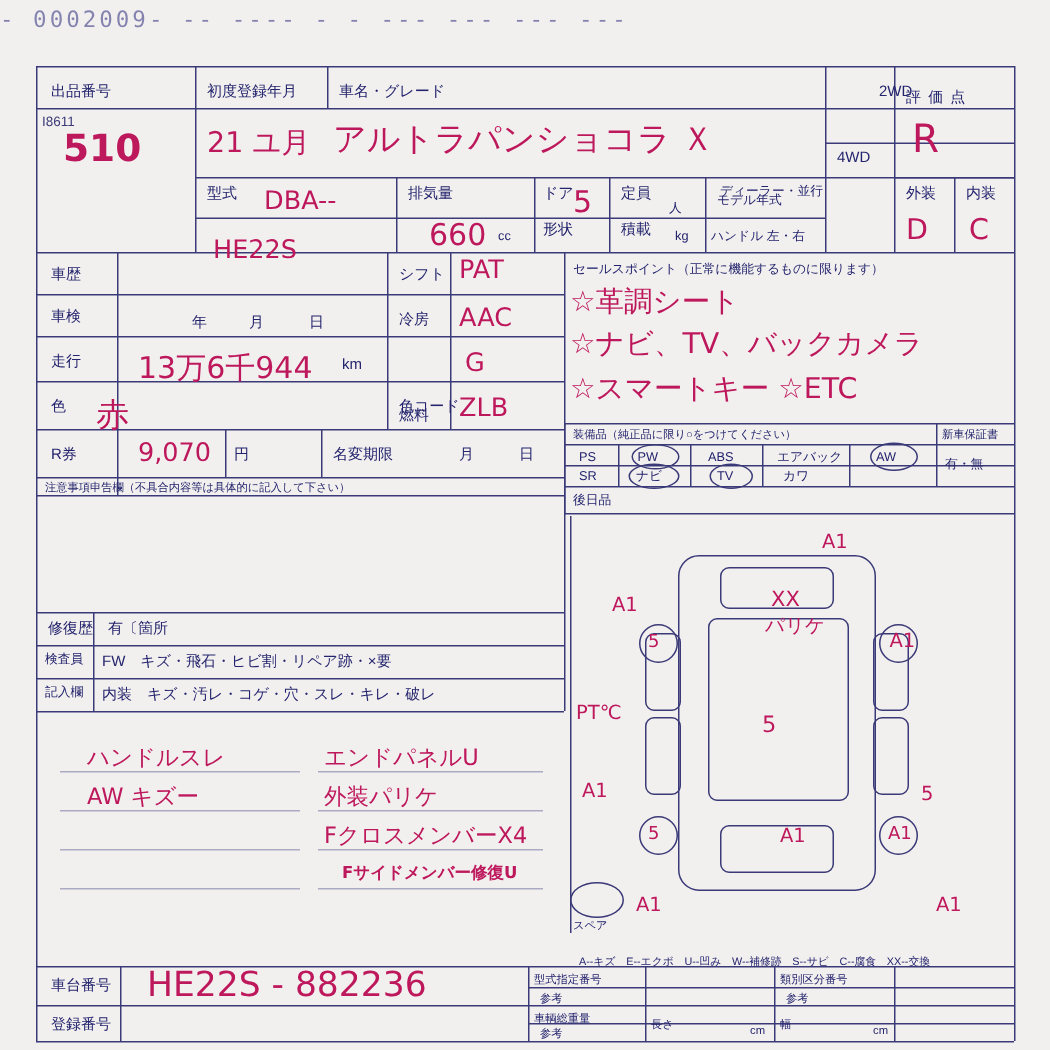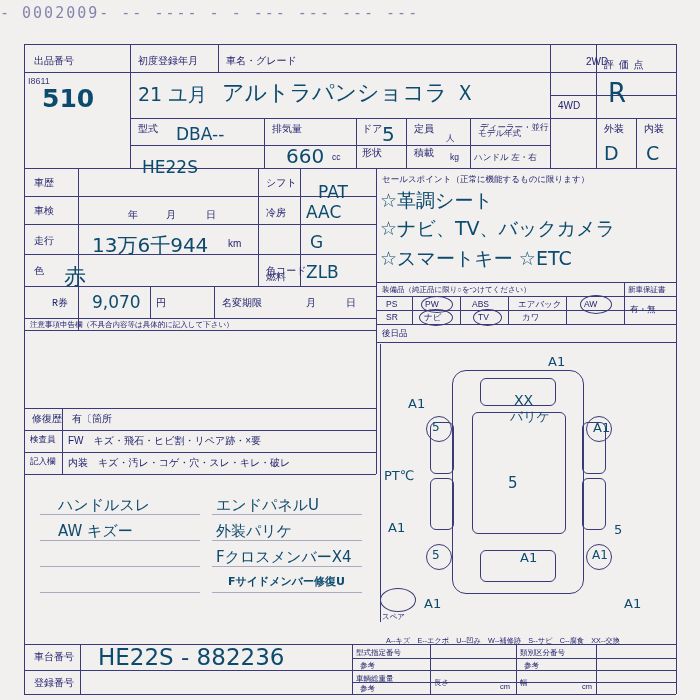--- a/index.html
+++ b/index.html
@@ -11,21 +11,21 @@
     position:relative;
     overflow:hidden;
   }
   .sheet{position:absolute;left:0;top:0;width:700px;height:700px;}
   .ln{position:absolute;background:#3a3a78;}
   .hl{height:1px;}
   .vl{width:1px;}
   .lbl{position:absolute;font-size:10px;color:#23236e;white-space:nowrap;}
   .lbl.sm{font-size:8.5px;}
   .lbl.xs{font-size:7.5px;}
-  .hand{position:absolute;font-family:"DejaVu Sans", sans-serif;color:#0c4a6e;white-space:nowrap;}
+  .hand{position:absolute;font-family:"DejaVu Sans", sans-serif;color:#be185d;white-space:nowrap;}
   .big{font-size:25px;font-weight:bold;}
   .mid{font-size:19px;}
   .mid2{font-size:17px;}
   .sml{font-size:14px;}
   .top-noise{position:absolute;top:4px;left:0;width:700px;height:18px;
     font-size:15px;color:#4a4a8f;letter-spacing:2px;opacity:.65;
     font-family:"DejaVu Sans Mono", monospace;}
   .circ{position:absolute;border:1.5px solid #3a3a78;border-radius:50%;
     display:flex;align-items:center;justify-content:center;font-size:12px;
     font-family:"DejaVu Sans", sans-serif;color:#2a2a8c;}
@@ -120,37 +120,37 @@
   <div class="ln vl" style="left:258px;top:254px;height:32px;"></div>
   <div class="ln vl" style="left:300px;top:254px;height:32px;"></div>
   <div class="ln vl" style="left:62px;top:408px;height:66px;"></div>
   <div class="ln vl" style="left:150px;top:286px;height:32px;"></div>
   <div class="ln vl" style="left:214px;top:286px;height:32px;"></div>
 
   <div class="lbl" style="left:34px;top:176px;">車歴</div>
   <div class="lbl" style="left:34px;top:204px;">車検</div>
   <div class="lbl" style="left:34px;top:234px;">走行</div>
   <div class="lbl" style="left:34px;top:264px;">色</div>
-  <div class="lbl" style="left:52px;top:296px;font-family:Liberation Mono, monospace;">R券</div>
+  <div class="lbl" style="left:34px;top:296px;">R券</div>
 
   <div class="lbl" style="left:128px;top:208px;">年</div>
   <div class="lbl" style="left:166px;top:208px;">月</div>
   <div class="lbl" style="left:206px;top:208px;">日</div>
   <div class="lbl" style="left:228px;top:238px;">km</div>
   <div class="lbl" style="left:266px;top:264px;">色コード</div>
   <div class="lbl" style="left:156px;top:296px;">円</div>
   <div class="lbl" style="left:222px;top:296px;">名変期限</div>
   <div class="lbl" style="left:306px;top:296px;">月</div>
   <div class="lbl" style="left:346px;top:296px;">日</div>
 
   <div class="lbl" style="left:266px;top:176px;">シフト</div>
   <div class="lbl" style="left:266px;top:206px;">冷房</div>
   <div class="lbl" style="left:266px;top:234px;margin-top:36px;">燃料</div>
 
-  <div class="hand mid2" style="left:306px;top:182px;margin-left:12px;">PAT</div>
+  <div class="hand mid2" style="left:306px;top:170px;">PAT</div>
   <div class="hand mid2" style="left:306px;top:202px;">AAC</div>
   <div class="hand mid2" style="left:310px;top:232px;">G</div>
   <div class="hand" style="left:92px;top:232px;font-size:20px;">13万6千944</div>
   <div class="hand" style="left:64px;top:262px;font-size:22px;">赤</div>
   <div class="hand mid2" style="left:306px;top:262px;">ZLB</div>
   <div class="hand mid2" style="left:92px;top:292px;">9,070</div>
 
   <div class="lbl xs" style="left:30px;top:320px;">注意事項申告欄（不具合内容等は具体的に記入して下さい）</div>
   <div class="lbl" style="left:32px;top:412px;">修復歴　有〔箇所</div>
   <div class="lbl sm" style="left:30px;top:434px;">検査員</div>

